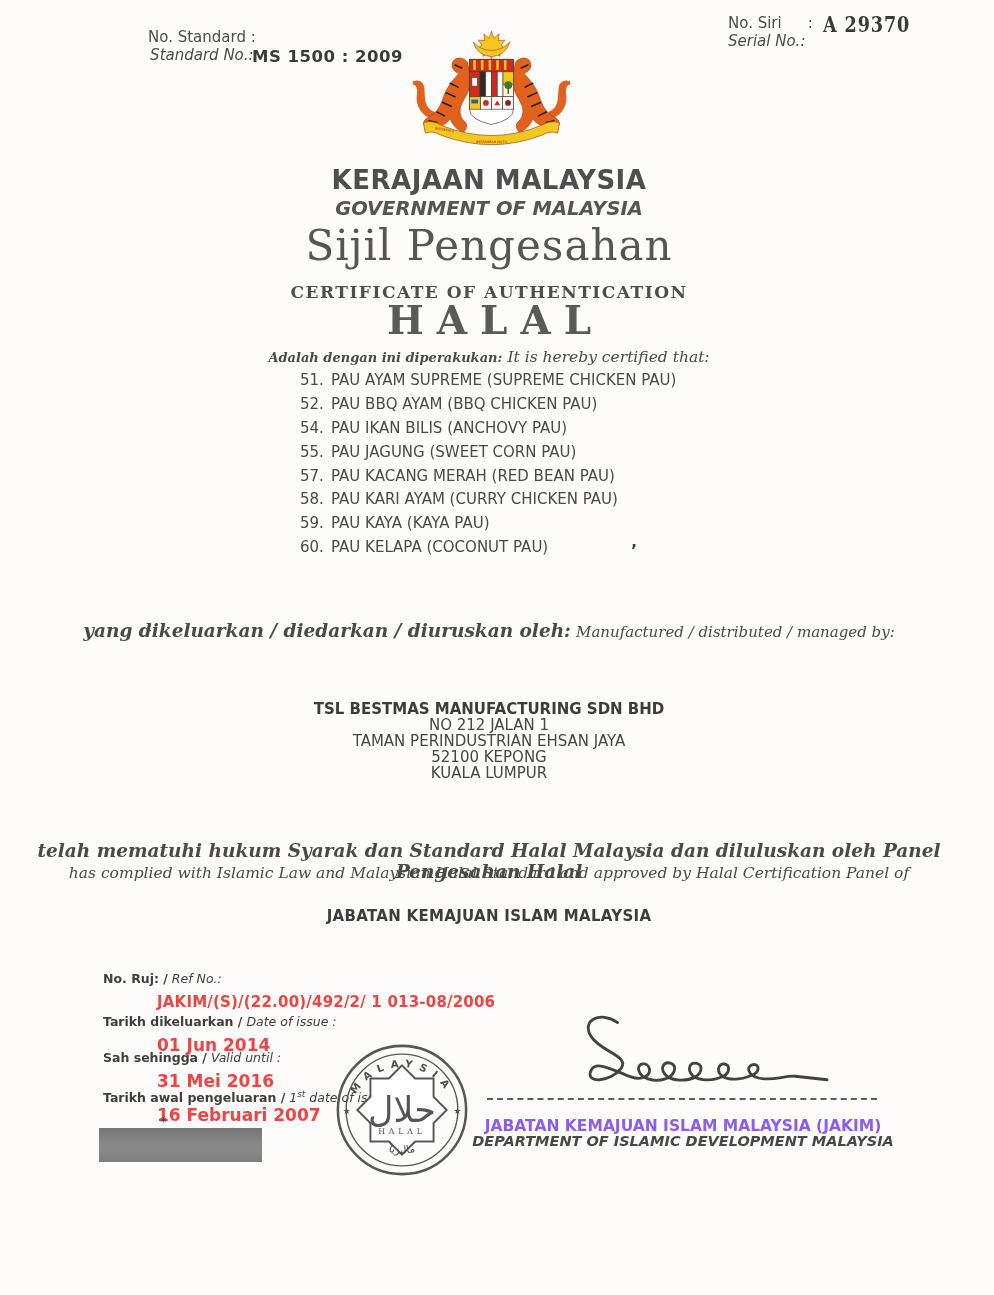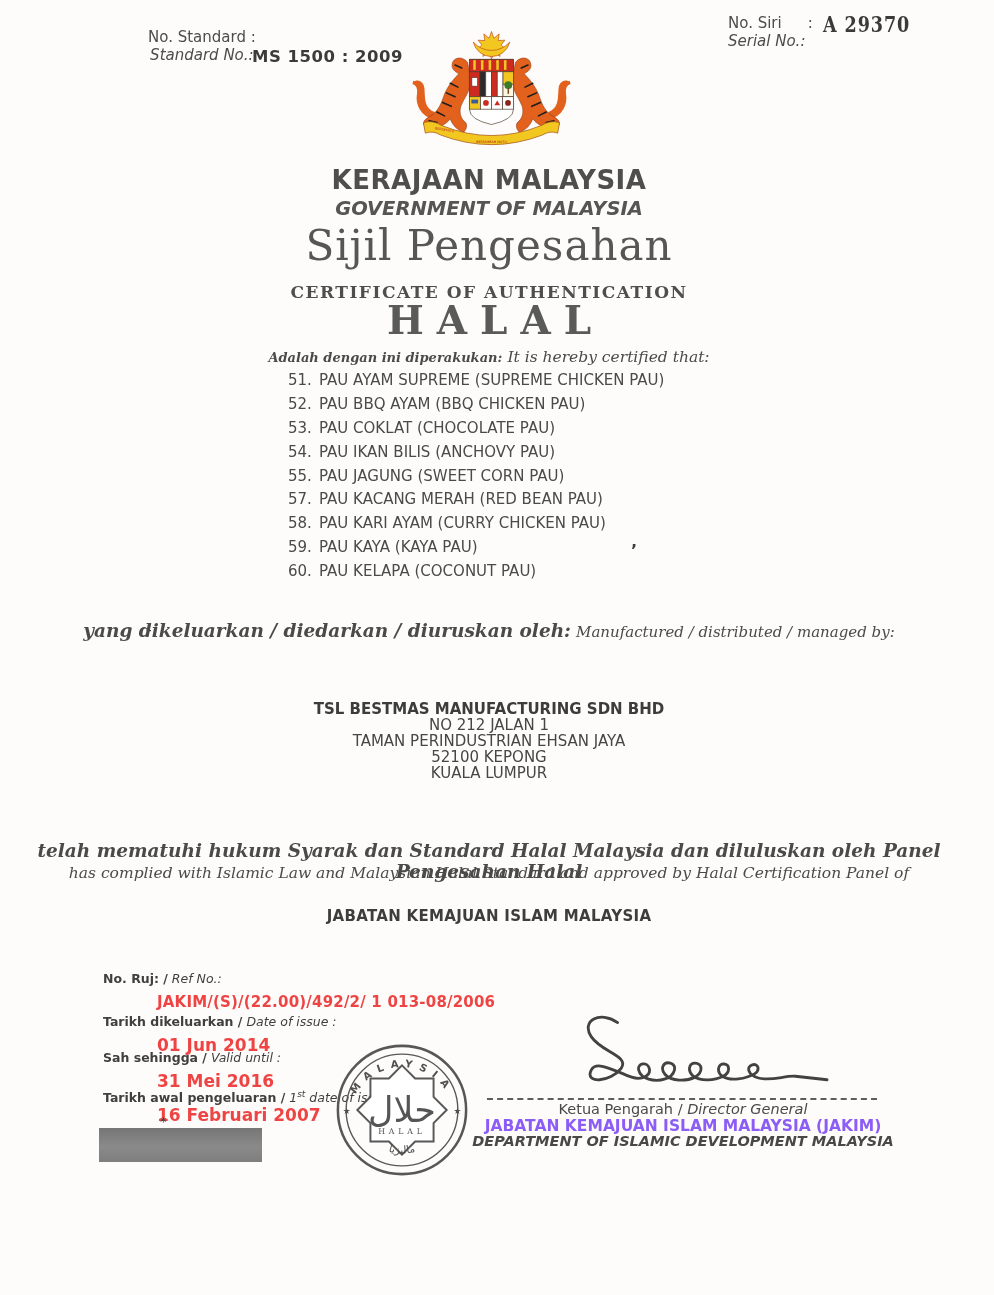--- a/index.html
+++ b/index.html
@@ -33,21 +33,21 @@
   .gov-ms{top:165px;font-size:26px;font-weight:bold;color:#4e4e4e;letter-spacing:.5px;}
   .gov-en{top:197px;font-size:19.5px;font-weight:bold;font-style:italic;color:#555;}
   .sijil{top:221px;font-family:"DejaVu Serif","Liberation Serif",serif;font-size:42px;color:#565656;letter-spacing:1px;}
   .cert-en{top:282px;font-family:"DejaVu Serif","Liberation Serif",serif;font-weight:bold;font-size:17px;color:#4e4e4e;letter-spacing:1.5px;}
   .halal-word{top:297px;font-family:"DejaVu Serif","Liberation Serif",serif;font-weight:bold;font-size:39px;color:#5a5a5a;letter-spacing:13px;text-indent:13px;}
   .certified{top:347px;font-family:"DejaVu Serif","Liberation Serif",serif;font-style:italic;color:#4a4a4a;}
   .certified .ms{font-size:13px;font-weight:600;}
   .certified .en{font-size:15.5px;}
 
   
-  .products{left:288px;top:372px;display:flex;flex-direction:column;}
+  .products{left:300px;top:372px;display:flex;flex-direction:column;}
   .product-row{display:flex;height:23.9px;align-items:flex-start;font-size:15px;line-height:17px;color:#4a4a4a;}
   .pnum{width:31px;}
 
   .left-dash{left:146px;top:620px;font-size:16px;color:#4a4a4a;}
   .issuer{top:620px;font-family:"DejaVu Serif","Liberation Serif",serif;font-style:italic;color:#4a4a4a;}
   .issuer .ms{font-size:18.5px;font-weight:600;}
   .issuer .en{font-size:15px;}
 
   
   .company{top:701px;line-height:16.1px;color:#464646;}
@@ -182,24 +182,20 @@
       <div class="product-row">
         <span class="pnum">51.</span>
         <span class="pname">PAU AYAM SUPREME (SUPREME CHICKEN PAU)</span>
       </div>
 
       <div class="product-row">
         <span class="pnum">52.</span>
         <span class="pname">PAU BBQ AYAM (BBQ CHICKEN PAU)</span>
       </div>
 
-      <div class="product-row">
-        <span class="pnum">53.</span>
-        <span class="pname">PAU COKLAT (CHOCOLATE PAU)</span>
-      </div>
 
       <div class="product-row">
         <span class="pnum">54.</span>
         <span class="pname">PAU IKAN BILIS (ANCHOVY PAU)</span>
       </div>
 
       <div class="product-row">
         <span class="pnum">55.</span>
         <span class="pname">PAU JAGUNG (SWEET CORN PAU)</span>
       </div>
@@ -295,20 +291,16 @@
     <text x="70" y="95" font-size="8" fill="#555555" text-anchor="middle" letter-spacing="4" font-family="DejaVu Serif, serif">HALAL</text>
     <text font-size="11" fill="#4f4f4f" font-family="DejaVu Sans, sans-serif">
       <textPath href="#arcBottom" startOffset="50%" text-anchor="middle">ماليزيا</textPath>
     </text>
   </svg>
 
   <svg class="abs sig-svg" width="330" height="88" viewBox="0 0 330 100">
     <path d="M60,12 C40,-2 18,10 30,28 C42,46 74,50 64,64 C52,80 22,82 30,66 C36,54 58,68 76,74 C88,78 98,72 96,64 C94,56 82,58 84,66 C86,76 102,80 114,76 C126,72 128,60 120,58 C112,56 108,64 114,71 C121,79 138,79 148,74 C158,68 156,58 148,58 C141,58 139,67 146,73 C154,79 170,78 180,73 C188,69 188,60 181,59 C174,59 172,68 179,73 C188,79 206,76 216,70 C222,66 220,58 213,60 C206,62 208,72 220,75 C235,79 250,72 262,73 L298,77" fill="none" stroke="#424242" stroke-width="3.2" stroke-linecap="round"></path>
   </svg>
   <div class="abs sig-line"></div>
-  <div class="sx sig-title">
-    <span>Ketua Pengarah /</span>
-    <span class="i">Director General</span>
-  </div>
   <div class="sx sig-dept-ms">JABATAN KEMAJUAN ISLAM MALAYSIA (JAKIM)</div>
   <div class="sx sig-dept-en">DEPARTMENT OF ISLAMIC DEVELOPMENT MALAYSIA</div>
 
 </div>
 
 </body></html>

